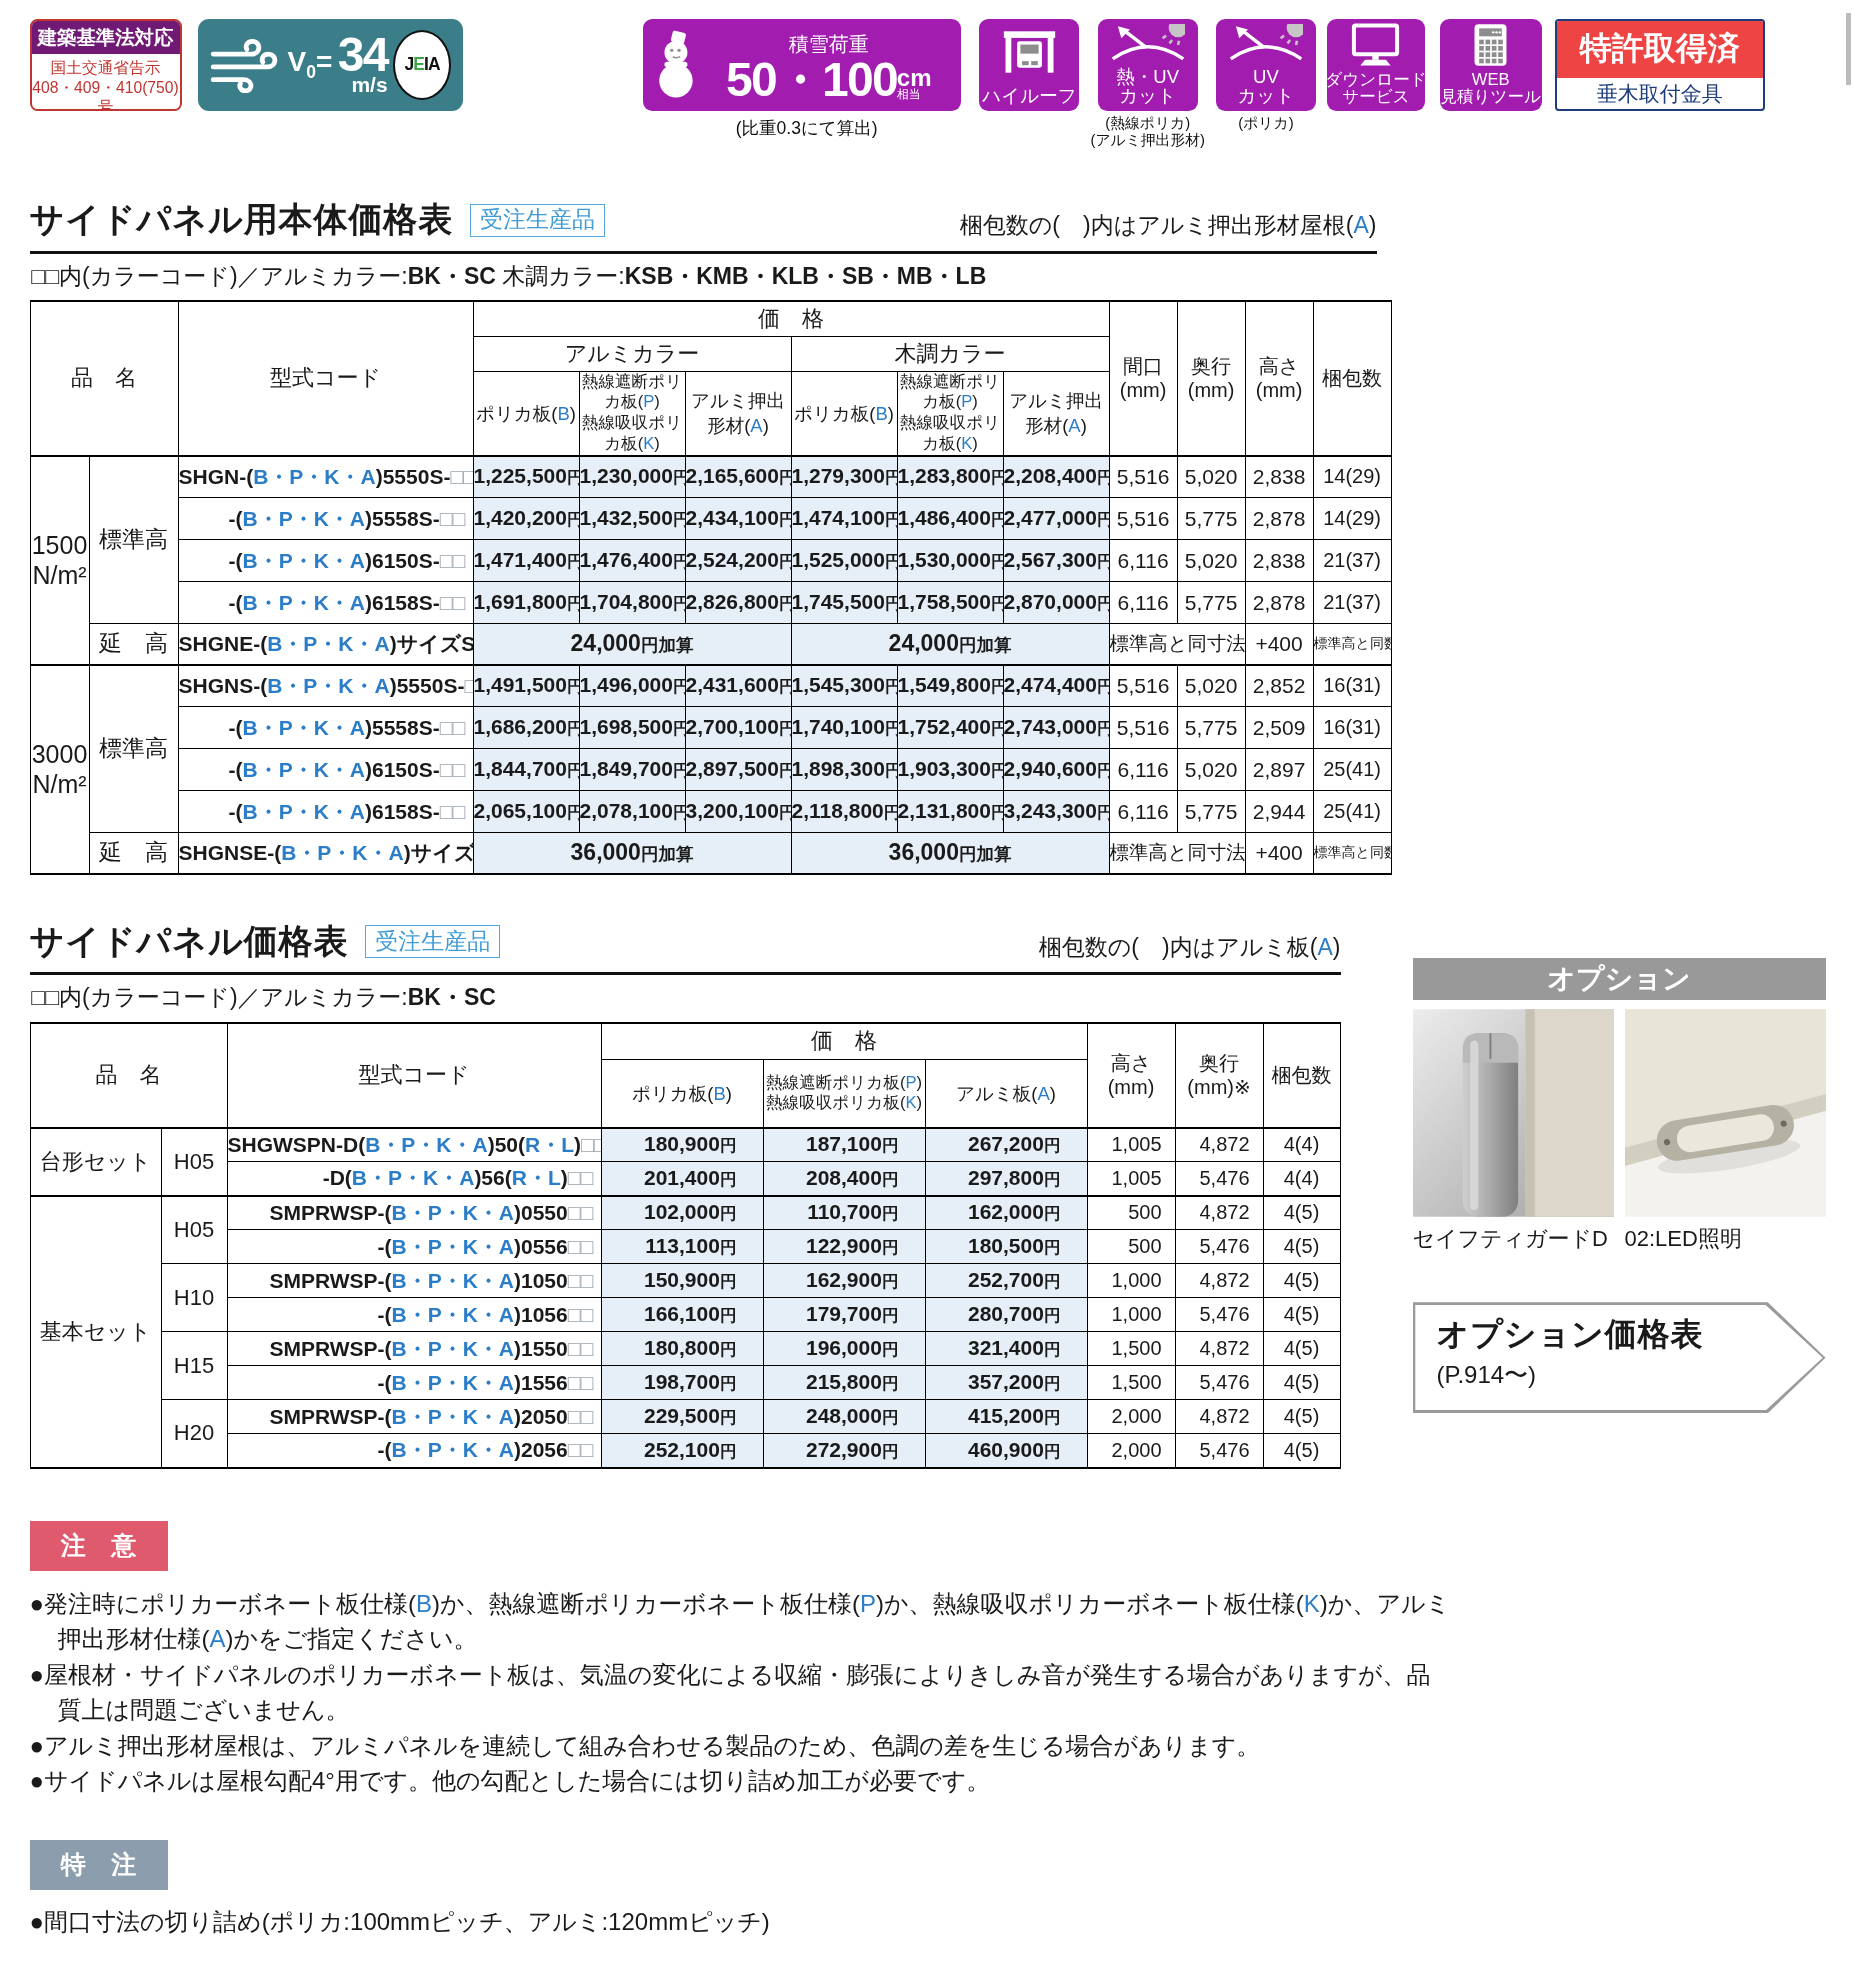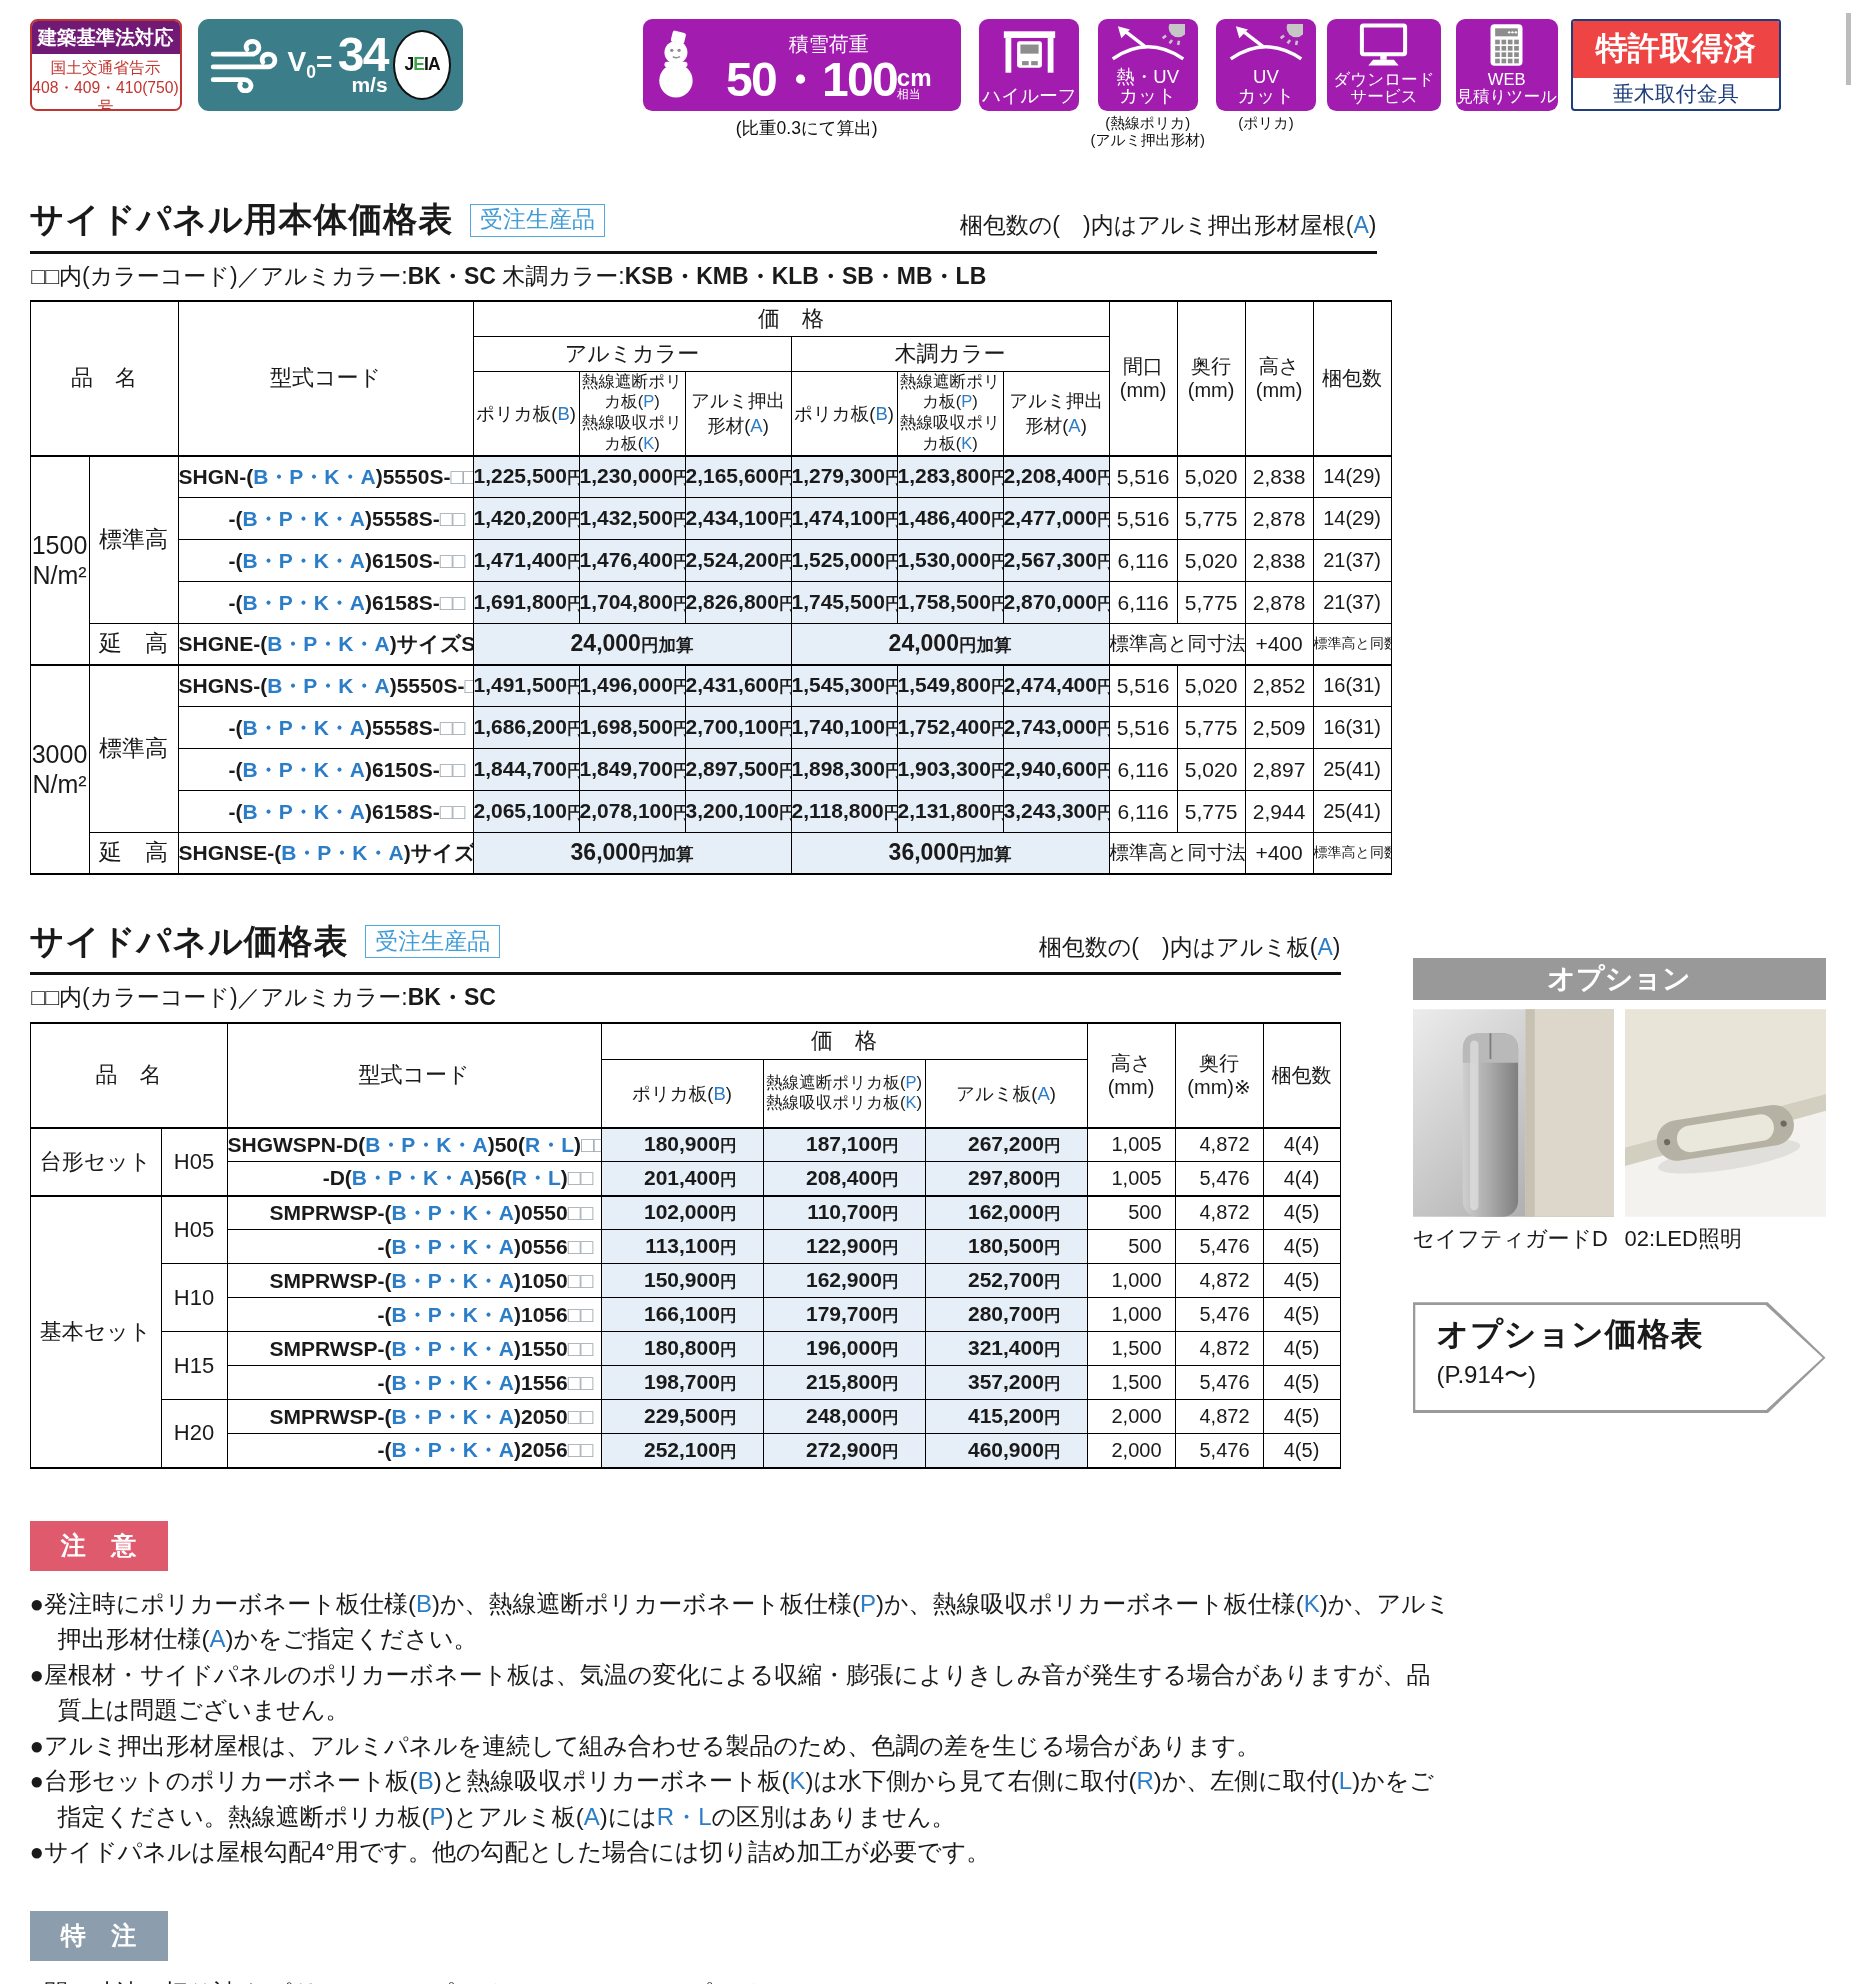--- a/index.html
+++ b/index.html
@@ -219,21 +219,21 @@
             <line x1="40" y1="26" x2="14" y2="6" stroke="#fff" stroke-width="4"></line>
             <polygon points="8,2 22,6 12,16" fill="#fff"></polygon>
           </svg>
         </div>
         <div class="lb"><span>UV</span><br><span>カット</span></div>
       </div>
       <div class="bcap2">(ポリカ)</div>
     </div>
 
     <div class="bwrap mr16">
-      <div class="badge badge-gray badge-sq" style="width:114px;">
+      <div class="badge badge-gray badge-sq" style="width:98px;">
         <div class="ic">
           <svg width="59" height="44" viewBox="0 0 70 55">
             <rect x="8" y="3" width="54" height="36" rx="2" fill="none" stroke="#fff" stroke-width="5"></rect>
             <rect x="31" y="39" width="8" height="7" fill="#fff"></rect>
             <polygon points="22,46 48,46 54,53 16,53" fill="#fff"></polygon>
           </svg>
         </div>
         <div class="lb" style="font-size:16.6px;"><span>ダウンロード</span><br><span>サービス</span></div>
       </div>
     </div>
@@ -657,21 +657,20 @@
       </div>
     </div>
   </div>
 
   <div style="margin-top:52px;">
     <div class="label-box lb-pink">注 意</div>
     <div class="bullets" id="notice-bullets">
           <div class="bullet">●発注時にポリカーボネート板仕様(<span class="bl">B</span>)か、熱線遮断ポリカーボネート板仕様(<span class="bl">P</span>)か、熱線吸収ポリカーボネート板仕様(<span class="bl">K</span>)か、アルミ押出形材仕様(<span class="bl">A</span>)かをご指定ください。</div>
           <div class="bullet">●屋根材・サイドパネルのポリカーボネート板は、気温の変化による収縮・膨張によりきしみ音が発生する場合がありますが、品質上は問題ございません。</div>
           <div class="bullet">●アルミ押出形材屋根は、アルミパネルを連続して組み合わせる製品のため、色調の差を生じる場合があります。</div>
-          <div class="bullet">●台形セットのポリカーボネート板(<span class="bl">B</span>)と熱線吸収ポリカーボネート板(<span class="bl">K</span>)は水下側から見て右側に取付(<span class="bl">R</span>)か、左側に取付(<span class="bl">L</span>)かをご指定ください。熱線遮断ポリカ板(<span class="bl">P</span>)とアルミ板(<span class="bl">A</span>)には<span class="bl">R・L</span>の区別はありません。</div>
           <div class="bullet">●サイドパネルは屋根勾配4°用です。他の勾配とした場合には切り詰め加工が必要です。</div>
         </div>
   </div>
 
   <div style="margin-top:41px;">
     <div class="label-box lb-slate">特 注</div>
     <div class="bullets" id="custom-bullets">
           <div class="bullet">●間口寸法の切り詰め(ポリカ:100mmピッチ、アルミ:120mmピッチ)</div>
         </div>
   </div>

